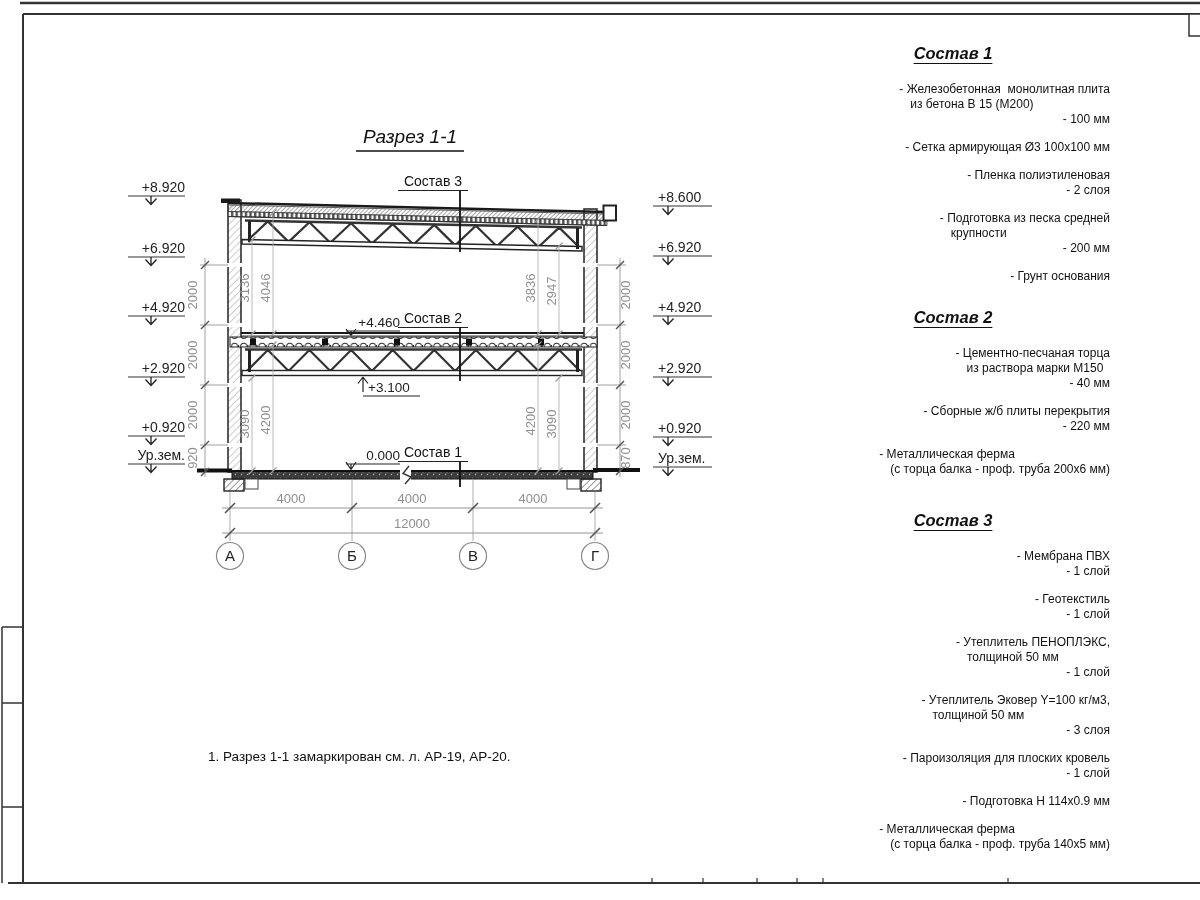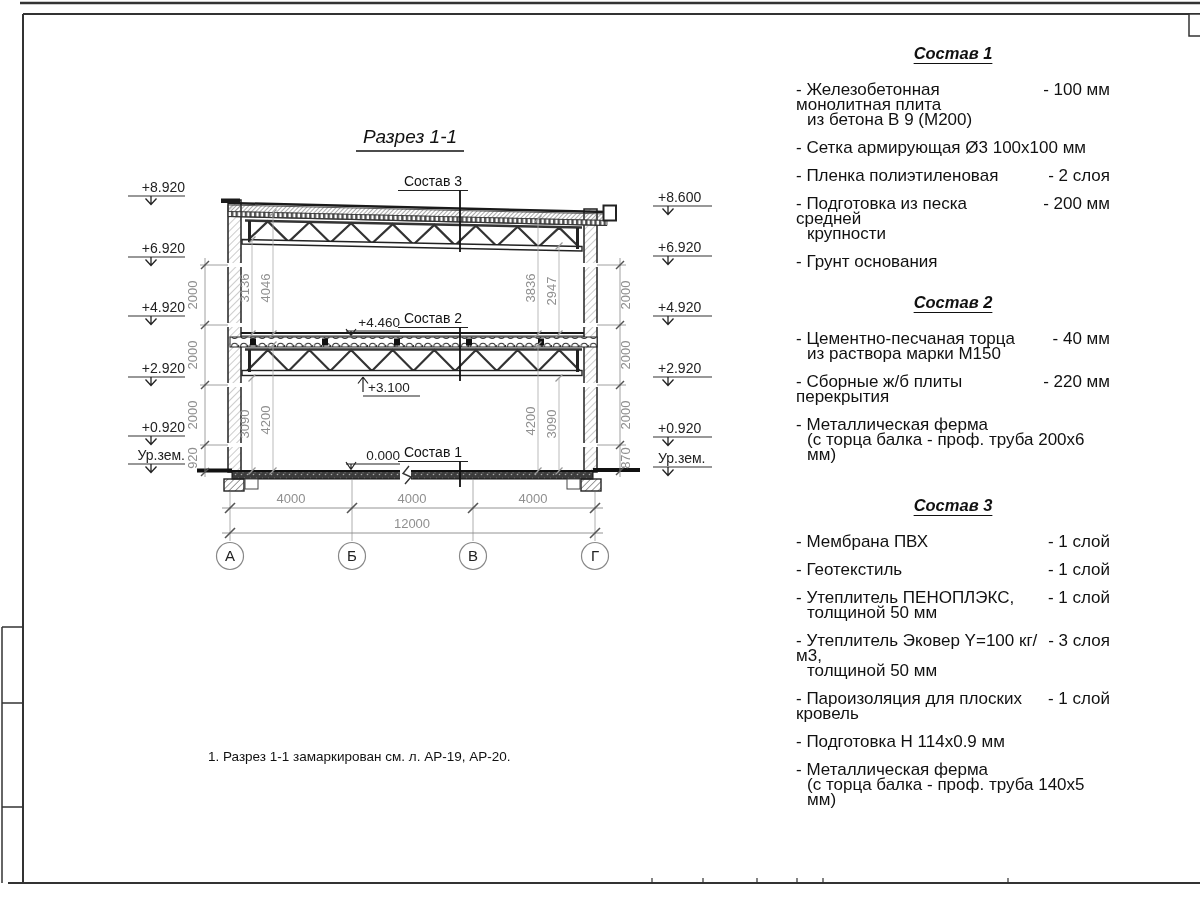--- a/index.html
+++ b/index.html
@@ -13,22 +13,22 @@
   .tDim{font-size:13px;fill:#8f8f8f;}
   .tAxis{font-size:15px;fill:#222;}
   .tNote{font-size:13.5px;fill:#111;}
 
   .specs{position:absolute;left:796px;top:34px;width:314px;color:#111;}
   .spec-section{margin-bottom:24px;}
   .spec-title{text-align:center;font-style:italic;font-size:16.5px;
               text-decoration:underline;text-underline-offset:4px;
               margin:0 0 19px 0;padding-top:10px;}
   .spec-section.s2 .spec-title{padding-top:0;}
-  .spec-item{display:flex;justify-content:space-between;align-items:flex-start;
-             margin-bottom:13px;font-size:17px;line-height:15px;}
+  .spec-item{display:flex;justify-content:space-between;align-items:flex-end;
+             margin-bottom:13px;font-size:12px;line-height:15px;flex-direction:column;}
   .spec-name .l1{white-space:pre-wrap;}
   .spec-name .l2{padding-left:11px;white-space:pre-wrap;}
   .spec-value{white-space:nowrap;padding-left:8px;}
 </style>
 </head>
 <body>
 
 <div class="sheet">
 
 <svg width="1200" height="900" viewBox="0 0 1200 900">
@@ -335,21 +335,21 @@
 </svg>
 
 
 <div class="specs">
 
   <div class="spec-section s1">
     <h3 class="spec-title">Состав 1</h3>
     <div class="spec-item">
       <div class="spec-name">
             <div class="l1">- Железобетонная  монолитная плита</div>
-            <div class="l2">из бетона В 9 (М200)</div>
+            <div class="l2">из бетона В 15 (М200)</div>
           </div>
       <div class="spec-value">- 100 мм</div>
     </div>
     <div class="spec-item">
       <div class="spec-name">
             <div class="l1">- Сетка армирующая Ø3 100x100 мм</div>
             <div class="l2"></div>
           </div>
       <div class="spec-value"></div>
     </div>

